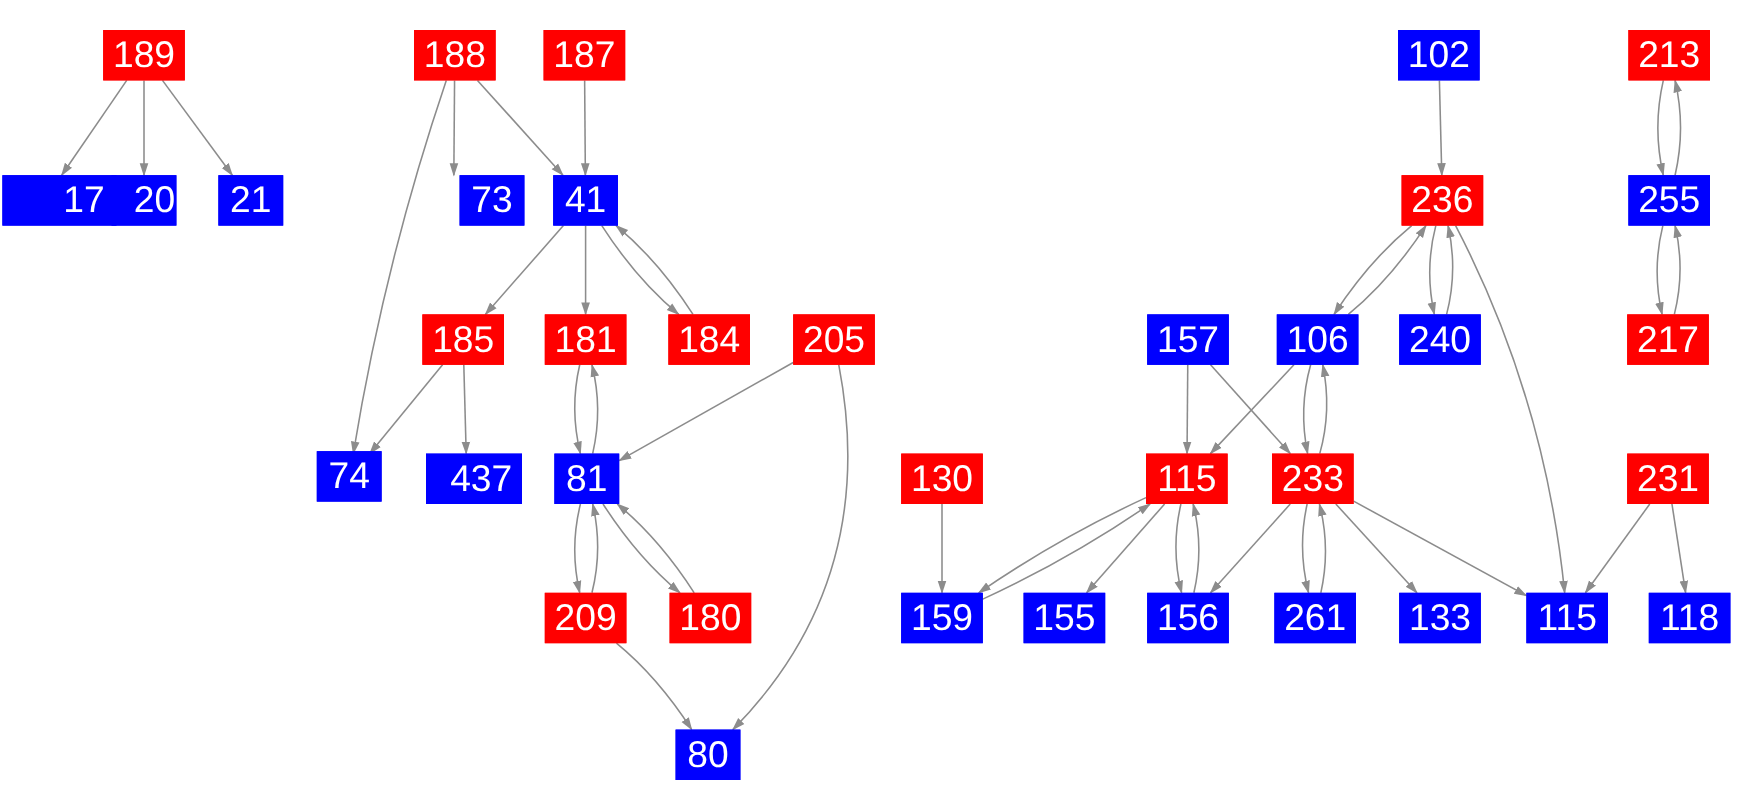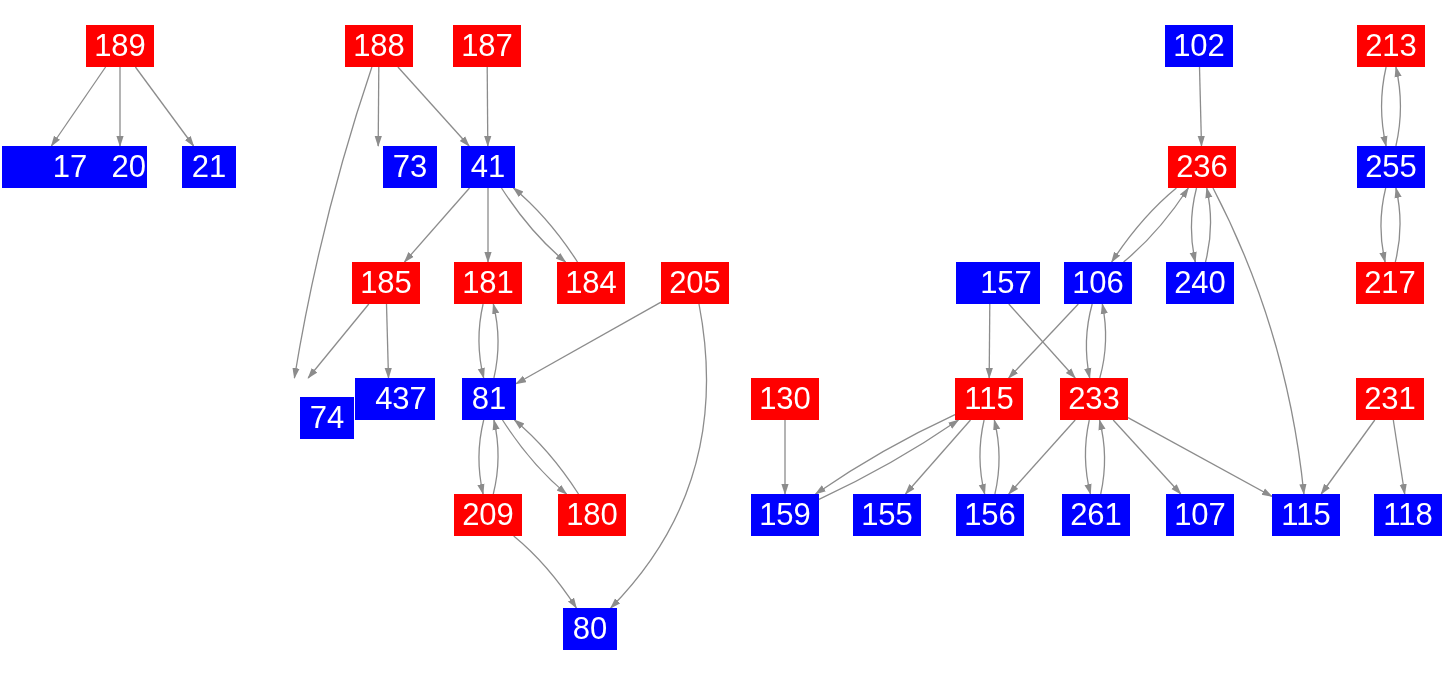--- a/index.html
+++ b/index.html
@@ -146,33 +146,33 @@
       </div>
       <div class="node red" style="left: 454px; top: 262px; width: 66px; height: 40px;">
         <span>181</span>
       </div>
       <div class="node red" style="left: 557px; top: 262px; width: 66px; height: 40px;">
         <span>184</span>
       </div>
       <div class="node red" style="left: 661px; top: 262px; width: 66px; height: 40px;">
         <span>205</span>
       </div>
-      <div class="node blue" style="left: 956px; top: 262px; width: 66px; height: 40px; padding-left: 16px;">
+      <div class="node blue" style="left: 956px; top: 262px; width: 66px; height: 40px;">
         <span>157</span>
       </div>
       <div class="node blue" style="left: 1064px; top: 262px; width: 66px; height: 40px;">
         <span>106</span>
       </div>
       <div class="node blue" style="left: 1166px; top: 262px; width: 66px; height: 40px; text-align: center;">
         <span>240</span>
       </div>
       <div class="node red" style="left: 1356px; top: 262px; width: 66px; height: 40px;">
         <span>217</span>
       </div>
-      <div class="node blue" style="left: 264px; top: 397px; width: 52px; height: 40px; margin-left: 36px;">
+      <div class="node blue" style="left: 264px; top: 376px; width: 52px; height: 40px;">
         <span>74</span>
       </div>
       <div class="node blue" style="left: 355px; top: 378px; width: 66px; height: 40px; padding-left: 12px;">
         <span>437</span>
       </div>
       <div class="node blue" style="left: 462px; top: 378px; width: 52px; height: 40px;">
         <span>81</span>
       </div>
       <div class="node red" style="left: 751px; top: 378px; width: 66px; height: 40px;">
         <span>130</span>
@@ -198,21 +198,21 @@
       <div class="node blue" style="left: 853px; top: 494px; width: 66px; height: 40px;">
         <span>155</span>
       </div>
       <div class="node blue" style="left: 956px; top: 494px; width: 66px; height: 40px;">
         <span>156</span>
       </div>
       <div class="node blue" style="left: 1062px; top: 494px; width: 66px; height: 40px;">
         <span>261</span>
       </div>
       <div class="node blue" style="left: 1166px; top: 494px; width: 66px; height: 40px;">
-        <span>107</span>
+        <span>133</span>
       </div>
       <div class="node blue" style="left: 1272px; top: 494px; width: 66px; height: 40px;">
         <span>115</span>
       </div>
       <div class="node blue" style="left: 1374px; top: 494px; width: 66px; height: 40px;">
         <span>118</span>
       </div>
       <div class="node blue" style="left: 563px; top: 608px; width: 52px; height: 40px;">
         <span>80</span>
       </div>

